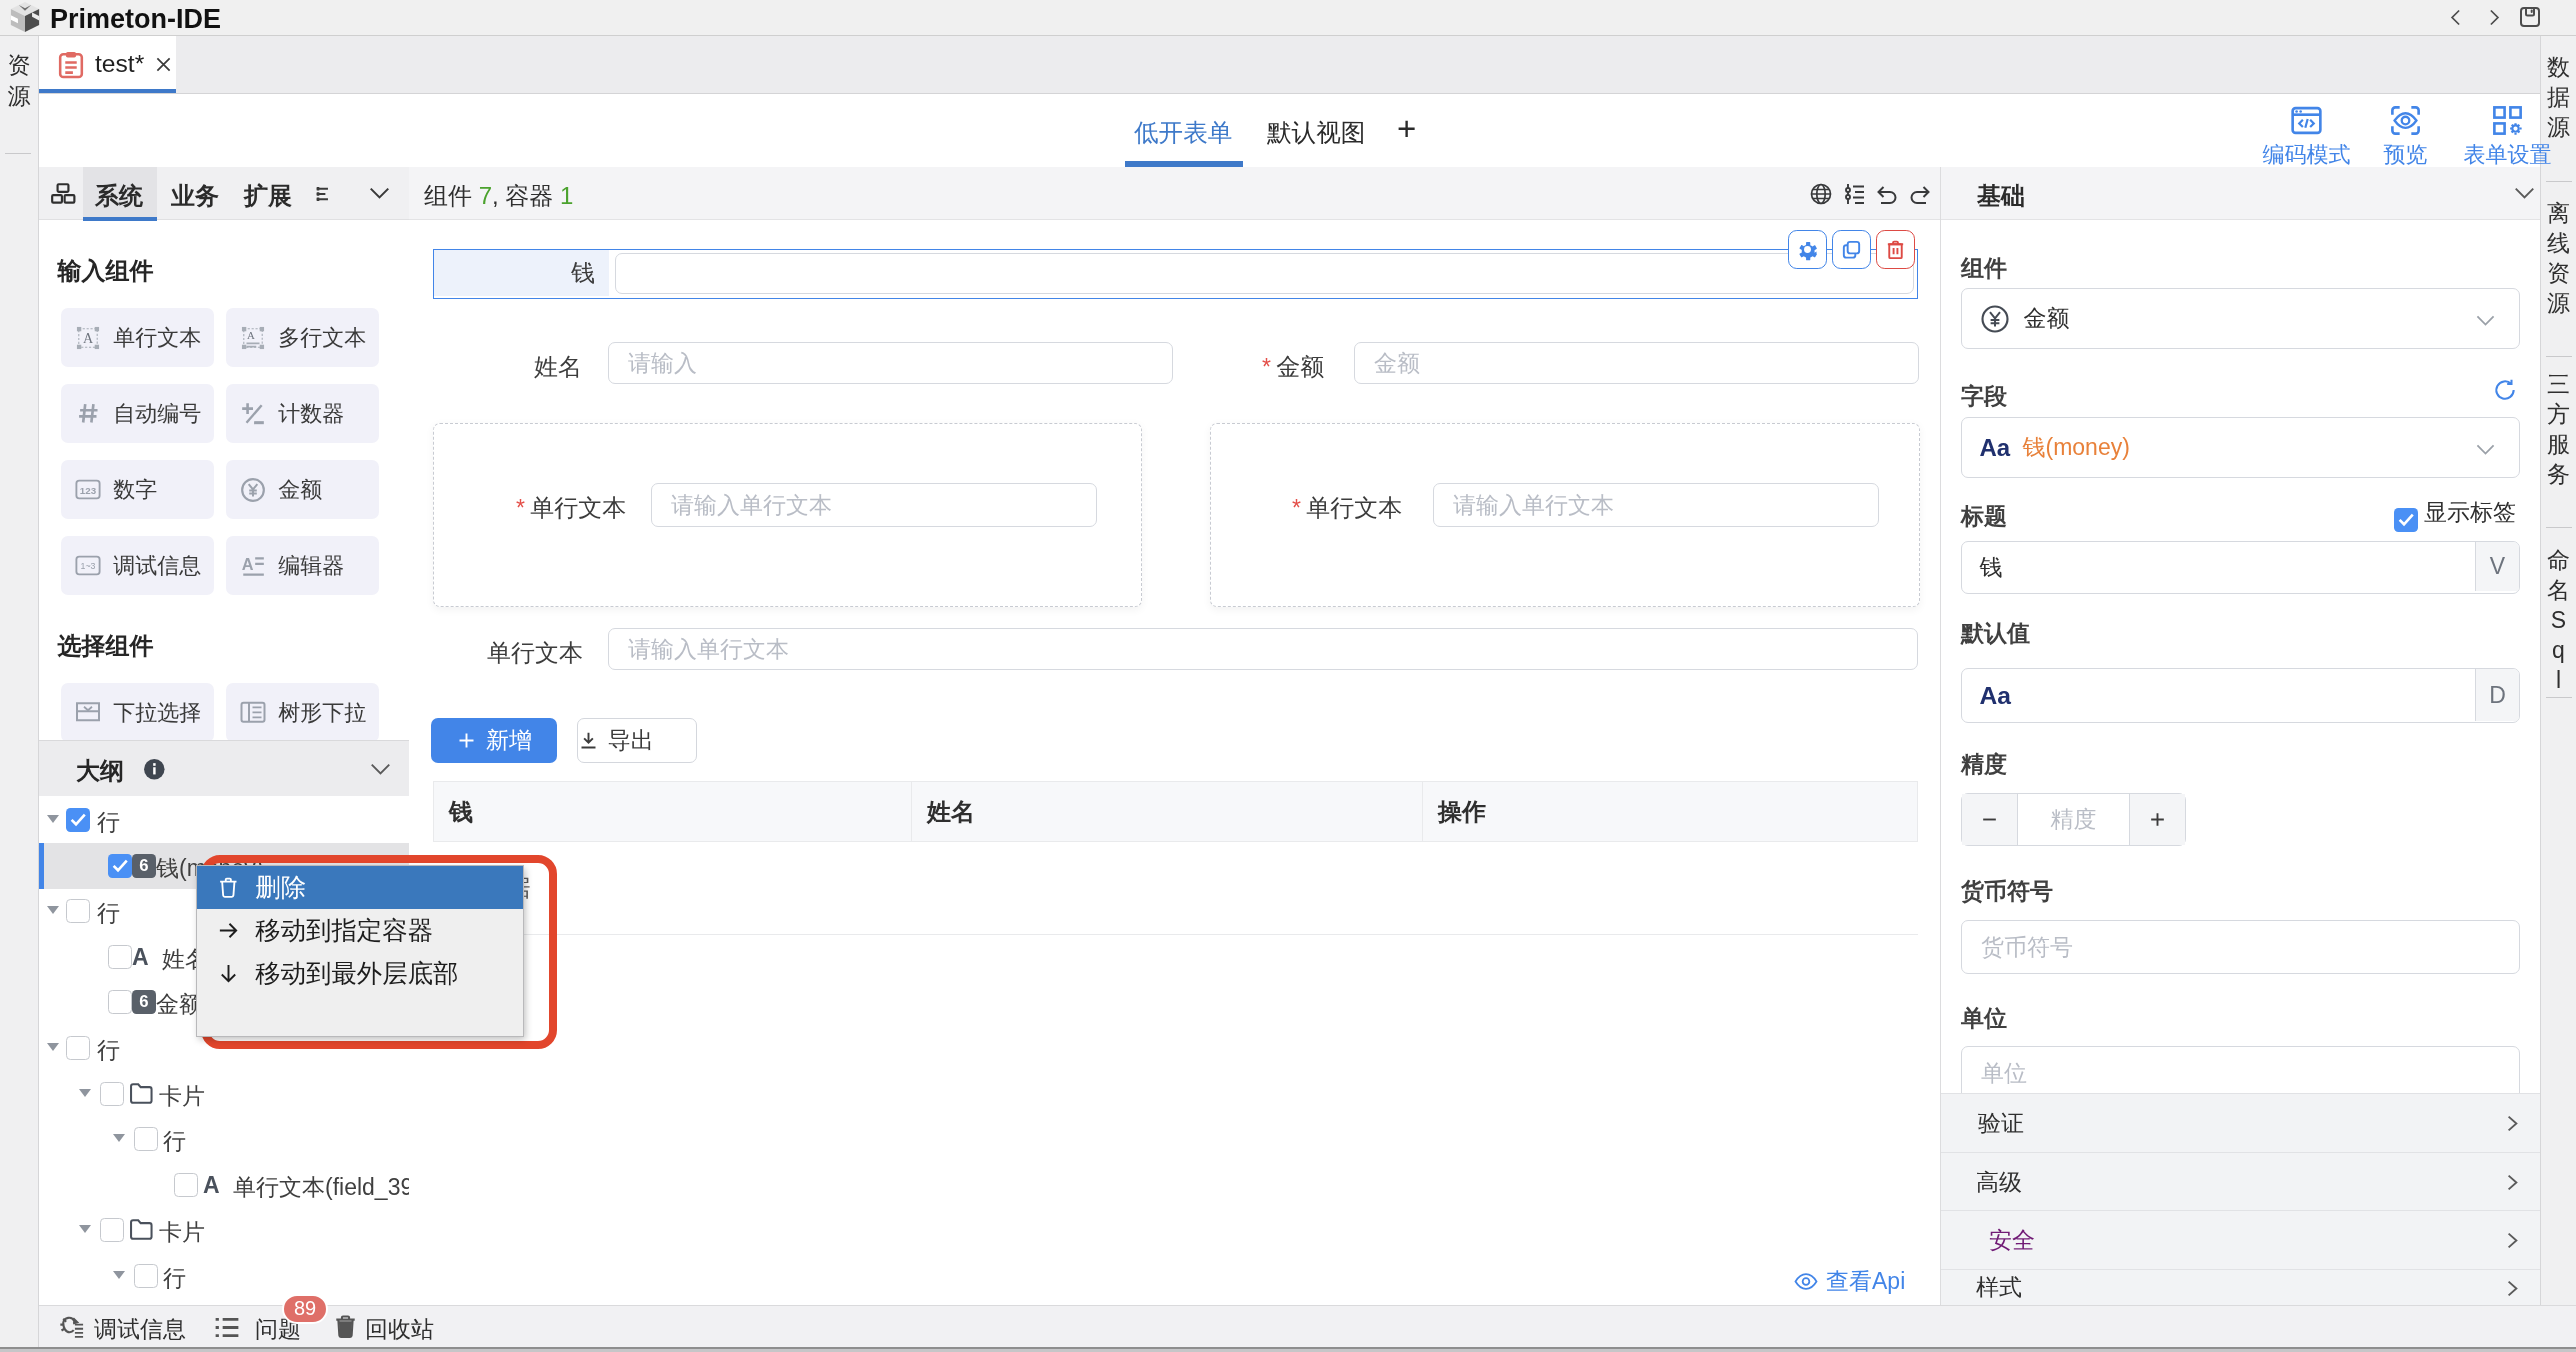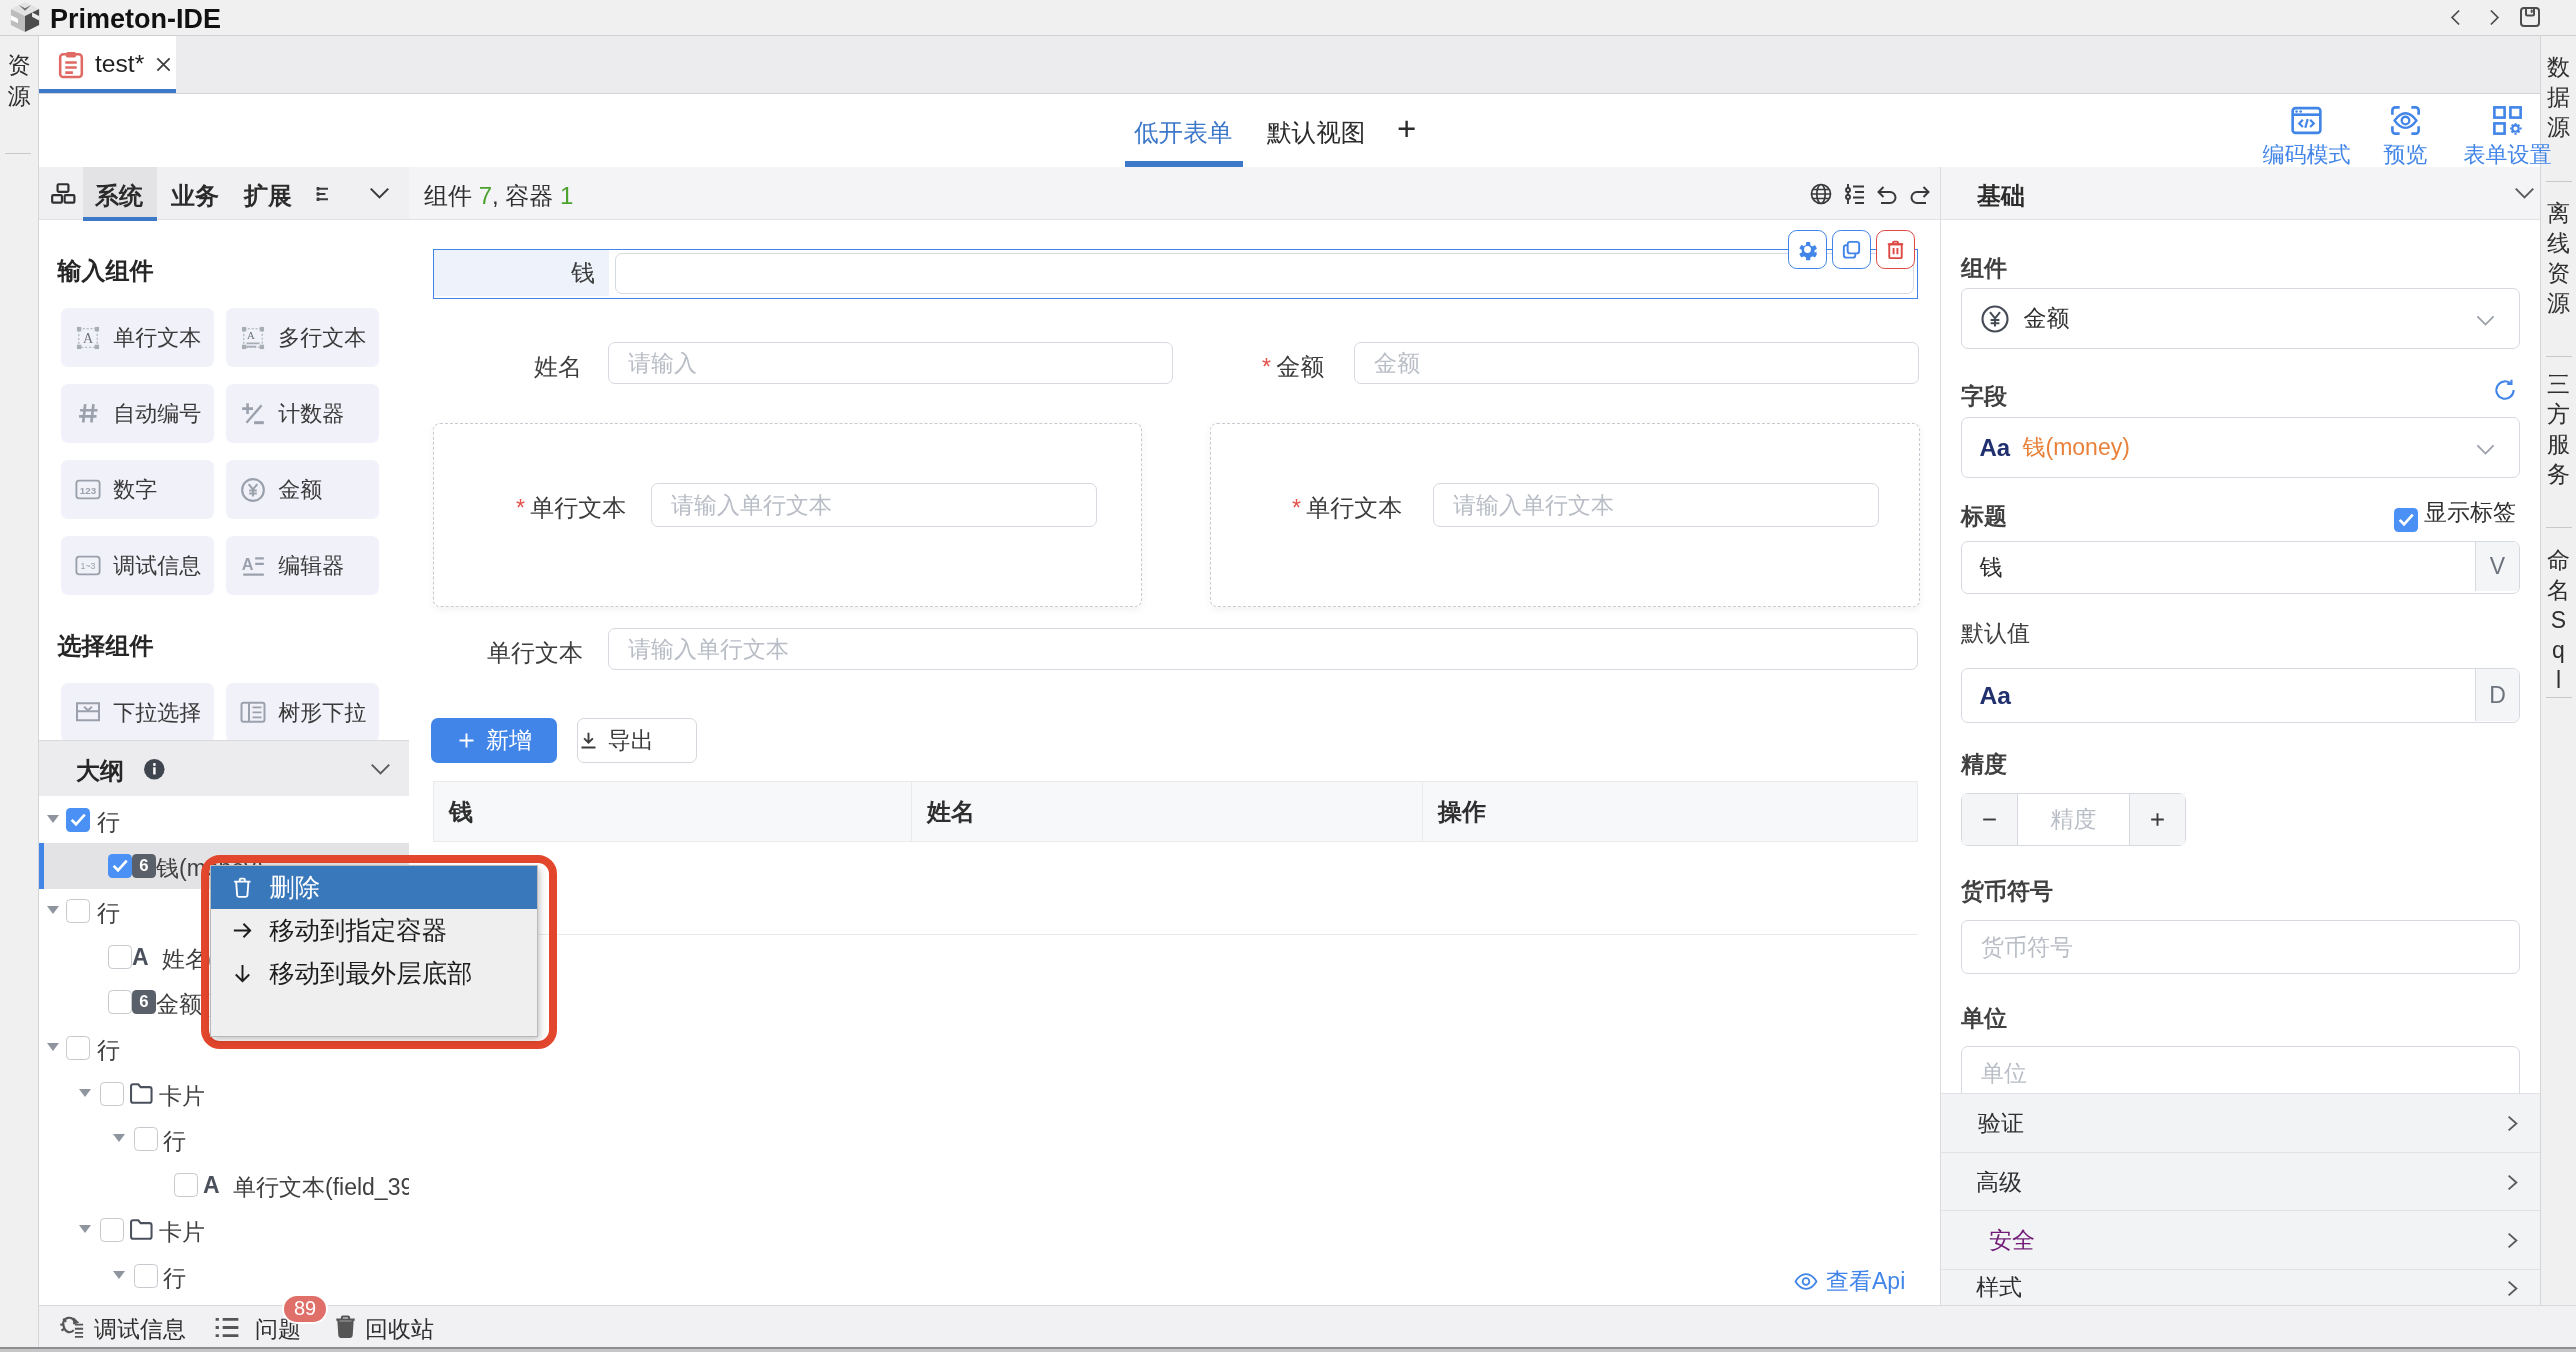--- a/index.html
+++ b/index.html
@@ -56,21 +56,21 @@
 #rpanel{left:1941px;top:167px;width:599px;height:1138px;background:#fff;overflow:hidden}
 #rhead{left:0;top:0;width:599px;height:53px;background:#f4f4f6;border-bottom:0.9px solid #e3e3e5;box-sizing:border-box}
 .rlabel{position:absolute;font-size:23px;color:#404040}
 .racc{position:absolute;left:0;width:599px;height:59px;background:#f2f3f5;border-top:0.9px solid #e1e2e5;box-sizing:border-box;display:flex;align-items:center}
 
 #bbar{left:39px;top:1305px;width:2537px;height:42px;background:#f1f1f3;border-top:0.9px solid #dadadc;box-sizing:border-box}
 #bline1{left:0;top:1347px;width:2576px;height:2.6px;background:#8e8e8e}
 #bline2{left:0;top:1349px;width:2576px;height:2.6px;background:#c6c6c8}
 
 #cmenu-red{left:201px;top:855px;width:356px;height:194px;border:8px solid #e2462c;border-radius:19px;box-sizing:border-box;z-index:50}
-#cmenu{left:210px;top:865px;width:328px;height:172px;background:#efefef;border:0.9px solid #b9b9bb;box-sizing:border-box;z-index:51;box-shadow:1.8px 2.6px 7px rgba(0,0,0,.25)}
+#cmenu{left:196px;top:865px;width:328px;height:172px;background:#efefef;border:0.9px solid #b9b9bb;box-sizing:border-box;z-index:51;box-shadow:1.8px 2.6px 7px rgba(0,0,0,.25)}
 .mi{height:43px;display:flex;align-items:center;font-size:25.4px;color:#1d1d1d;padding-left:16px}
 .mi .mic{width:30px;margin-right:12.3px;display:flex;justify-content:center;flex:none}
 #mi1{background:#3a78bc;color:#fff}
 .selrow-btn{position:absolute;width:39px;height:39px;background:#fff;border-radius:8.8px;box-sizing:border-box;display:flex;align-items:center;justify-content:center;z-index:20}
 </style></head>
 <body>
 
 <div class="a" id="titlebar">
   <div class="a" style="left:9.6px;top:0.9px">
     <svg width="30" height="32" viewBox="0 0 34 36">
@@ -547,21 +547,21 @@
   <div class="rlabel" style="left:20px;top:334px;font-weight:600">标题</div>
   <span class="cb on" style="left:453px;top:341px"></span>
     <svg class="a" style="left:456px;top:345px" width="18.4" height="16.7" viewBox="0 0 21 19">
       <path d="M3 9 L8 14 L18 3" stroke="#fff" stroke-width="3" fill="none"></path>
     </svg>
   <div class="rlabel" style="left:483px;top:330px;color:#2f2f2f">显示标签</div>
   <div class="inp" style="left:20px;top:374px;width:559px;height:53px;padding-left:17.5px;overflow:hidden;padding-right:0">
       <span style="color:#2f2f2f">钱</span>
       <div class="a" style="right:0;top:0;width:43px;height:49px;background:#f4f5f7;border-left:1.8px solid #d6d9df;display:flex;align-items:center;justify-content:center;color:#6d737d;font-size:23px">V</div>
     </div>
-  <div class="rlabel" style="left:20px;top:451px;font-weight:400">默认值</div>
+  <div class="rlabel" style="left:20px;top:451px;font-weight:700">默认值</div>
   <div class="inp" style="left:20px;top:501px;width:559px;height:55px;padding-left:17.5px;overflow:hidden">
       <span style="font-weight:800;color:#20306e;font-size:24.6px">Aa</span>
       <div class="a" style="right:0;top:0;width:43px;height:52px;background:#f4f5f7;border-left:1.8px solid #d6d9df;display:flex;align-items:center;justify-content:center;color:#6d737d;font-size:23px">D</div>
     </div>
   <div class="rlabel" style="left:20px;top:582px;font-weight:600">精度</div>
   <div class="a" style="left:20px;top:626px;width:225px;height:53px;border:1.8px solid #d6d9df;border-radius:7px;box-sizing:border-box;display:flex">
     <div style="width:56px;background:#f4f5f7;border-right:1.8px solid #d6d9df;display:flex;align-items:center;justify-content:center;box-sizing:border-box">
         <svg width="19" height="19" viewBox="0 0 24 24">
           <path d="M4 12 h16" stroke="#3c3c3c" stroke-width="2.4"></path>
         </svg>

